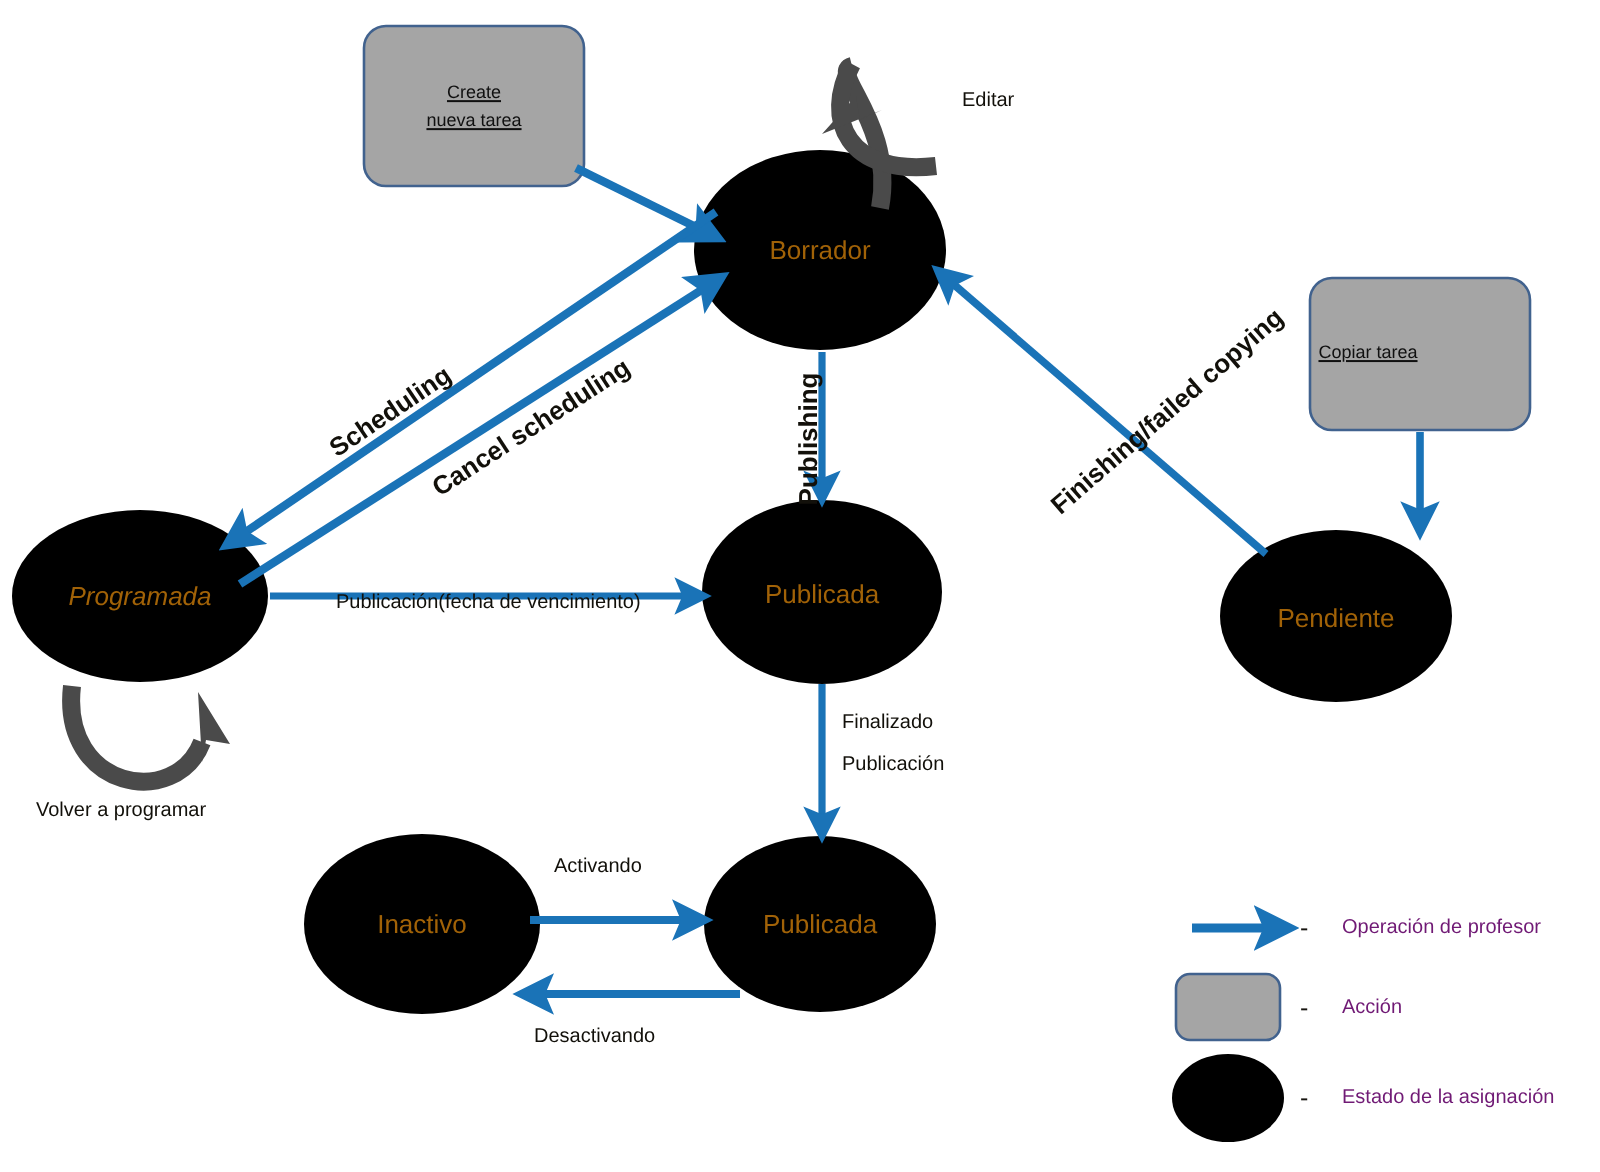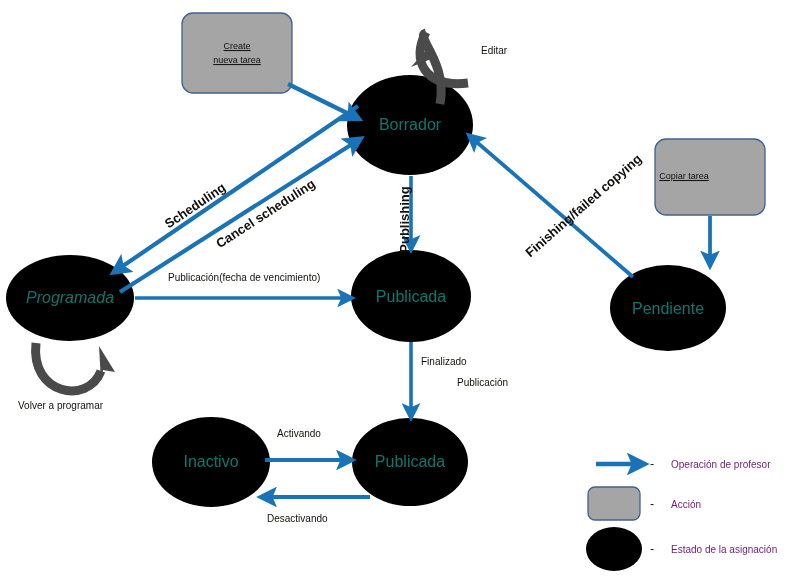--- a/index.html
+++ b/index.html
@@ -21,22 +21,22 @@
   }
   svg.layer {
     position: absolute;
     left: 0;
     top: 0;
     width: 800px;
     height: 586px;
   }
   .node-label {
     position: absolute;
-    color: #0f766e;
-    font-size: 16px;
+    color: #a16207;
+    font-size: 13px;
     white-space: nowrap;
     transform: translate(-50%, -50%);
     pointer-events: none;
   }
   .action-label {
     position: absolute;
     color: #101010;
     font-size: 9px;
     white-space: nowrap;
     text-align: center;
@@ -65,20 +65,21 @@
   }
   .legend-dash {
     position: absolute;
     color: #181510;
     font-size: 12.5px;
     transform: translate(0, -50%);
   }
   .clip-host {
     position: absolute;
     overflow: hidden;
+    margin-top: 24px;
   }
 </style>
 </head>
 <body>
 
 <div id="diagram-root">
 
   <svg class="layer" viewBox="0 0 800 586" xmlns="http://www.w3.org/2000/svg">
     <defs>
       <marker id="bluehead" markerWidth="5.2" markerHeight="5.2" refX="3.0" refY="2.6" orient="auto" markerUnits="strokeWidth">
@@ -157,21 +158,21 @@
 
   <div class="edge-label bold" style="left:371px; top:212px; transform: rotate(-90deg); transform-origin: 50% 50%;">Publishing</div>
 
   <div class="edge-label bold" style="left:509px; top:198px; transform: rotate(-41deg);">Finishing/failed copying</div>
 
   <div class="clip-host" style="left:168px; top:272px; width:196px; height:20px;">
     <div class="edge-label" style="left:0px; top:0px;">Publicación(fecha de vencimiento)</div>
   </div>
 
   <div class="edge-label" style="left:421px; top:356px;">Finalizado</div>
-  <div class="edge-label" style="left:421px; top:377px;margin-left:36px;">Publicación</div>
+  <div class="edge-label" style="left:421px; top:377px;">Publicación</div>
 
   <div class="edge-label" style="left:18px; top:400px;">Volver a programar</div>
 
   <div class="edge-label" style="left:277px; top:428px;">Activando</div>
 
   <div class="edge-label" style="left:267px; top:513px;">Desactivando</div>
 
   <div class="legend-dash" style="left:650px; top:464px;">-</div>
   <div class="legend-text" style="left:671px; top:464px;">Operación de profesor</div>
 

